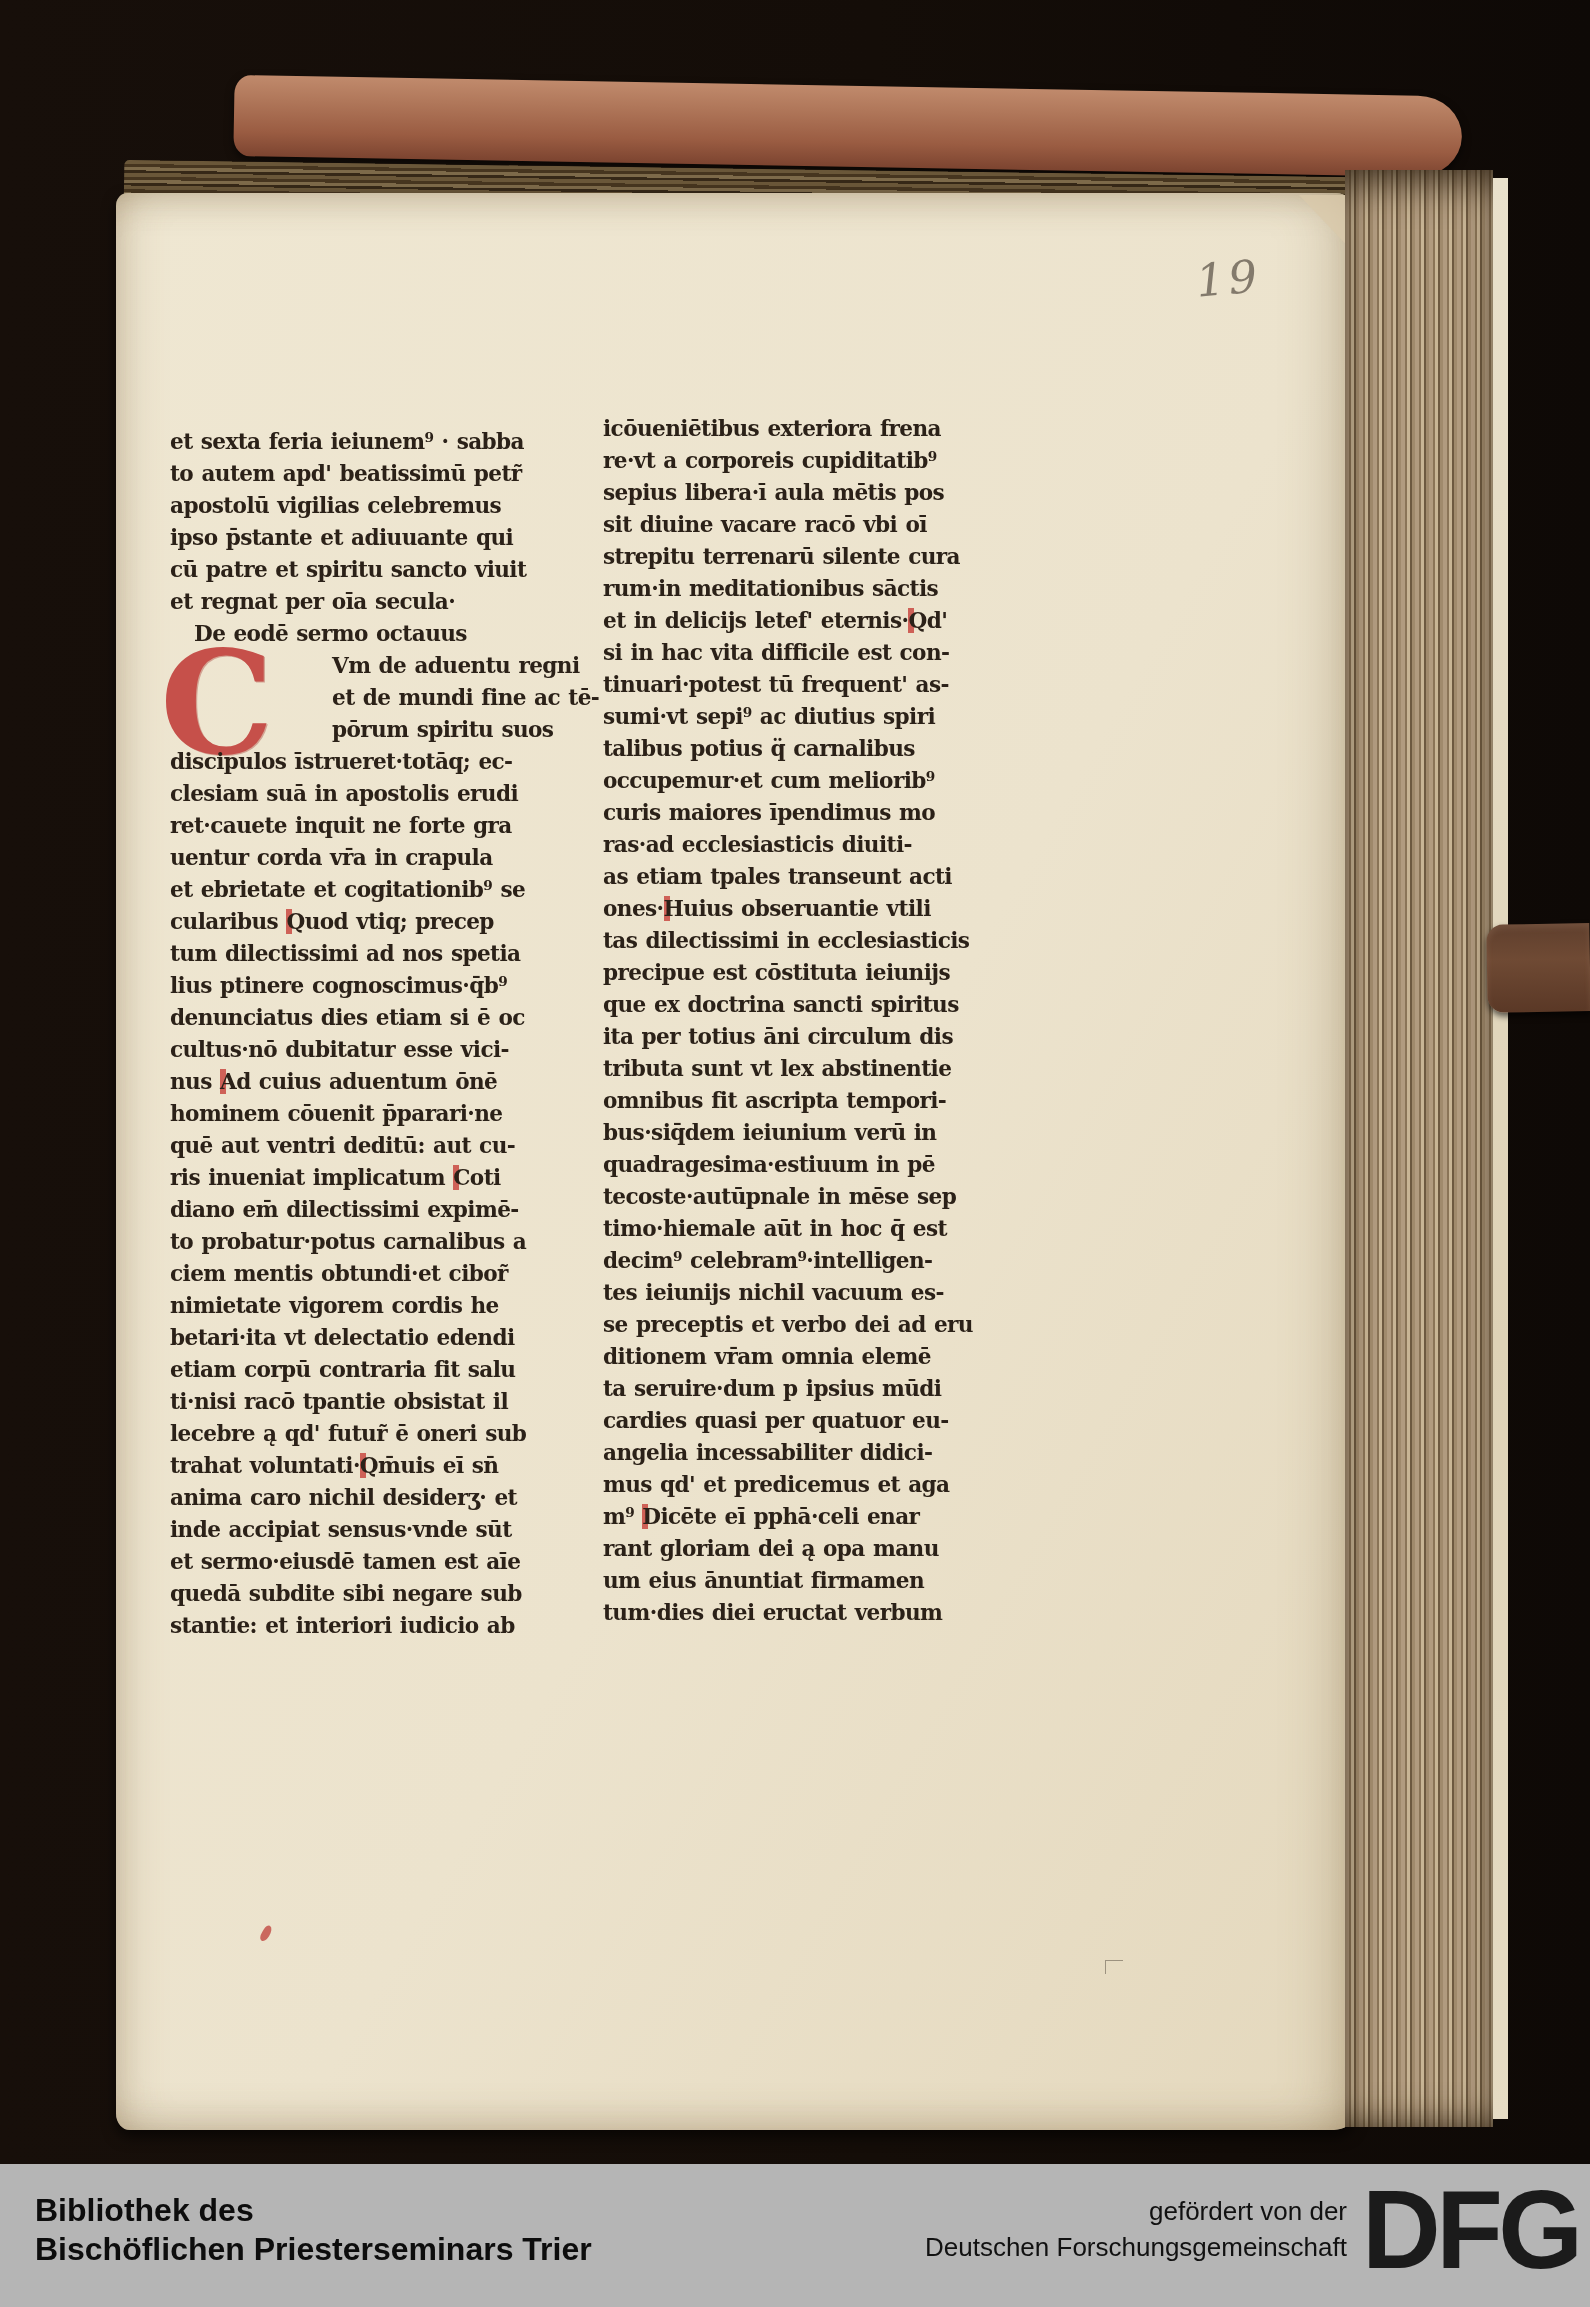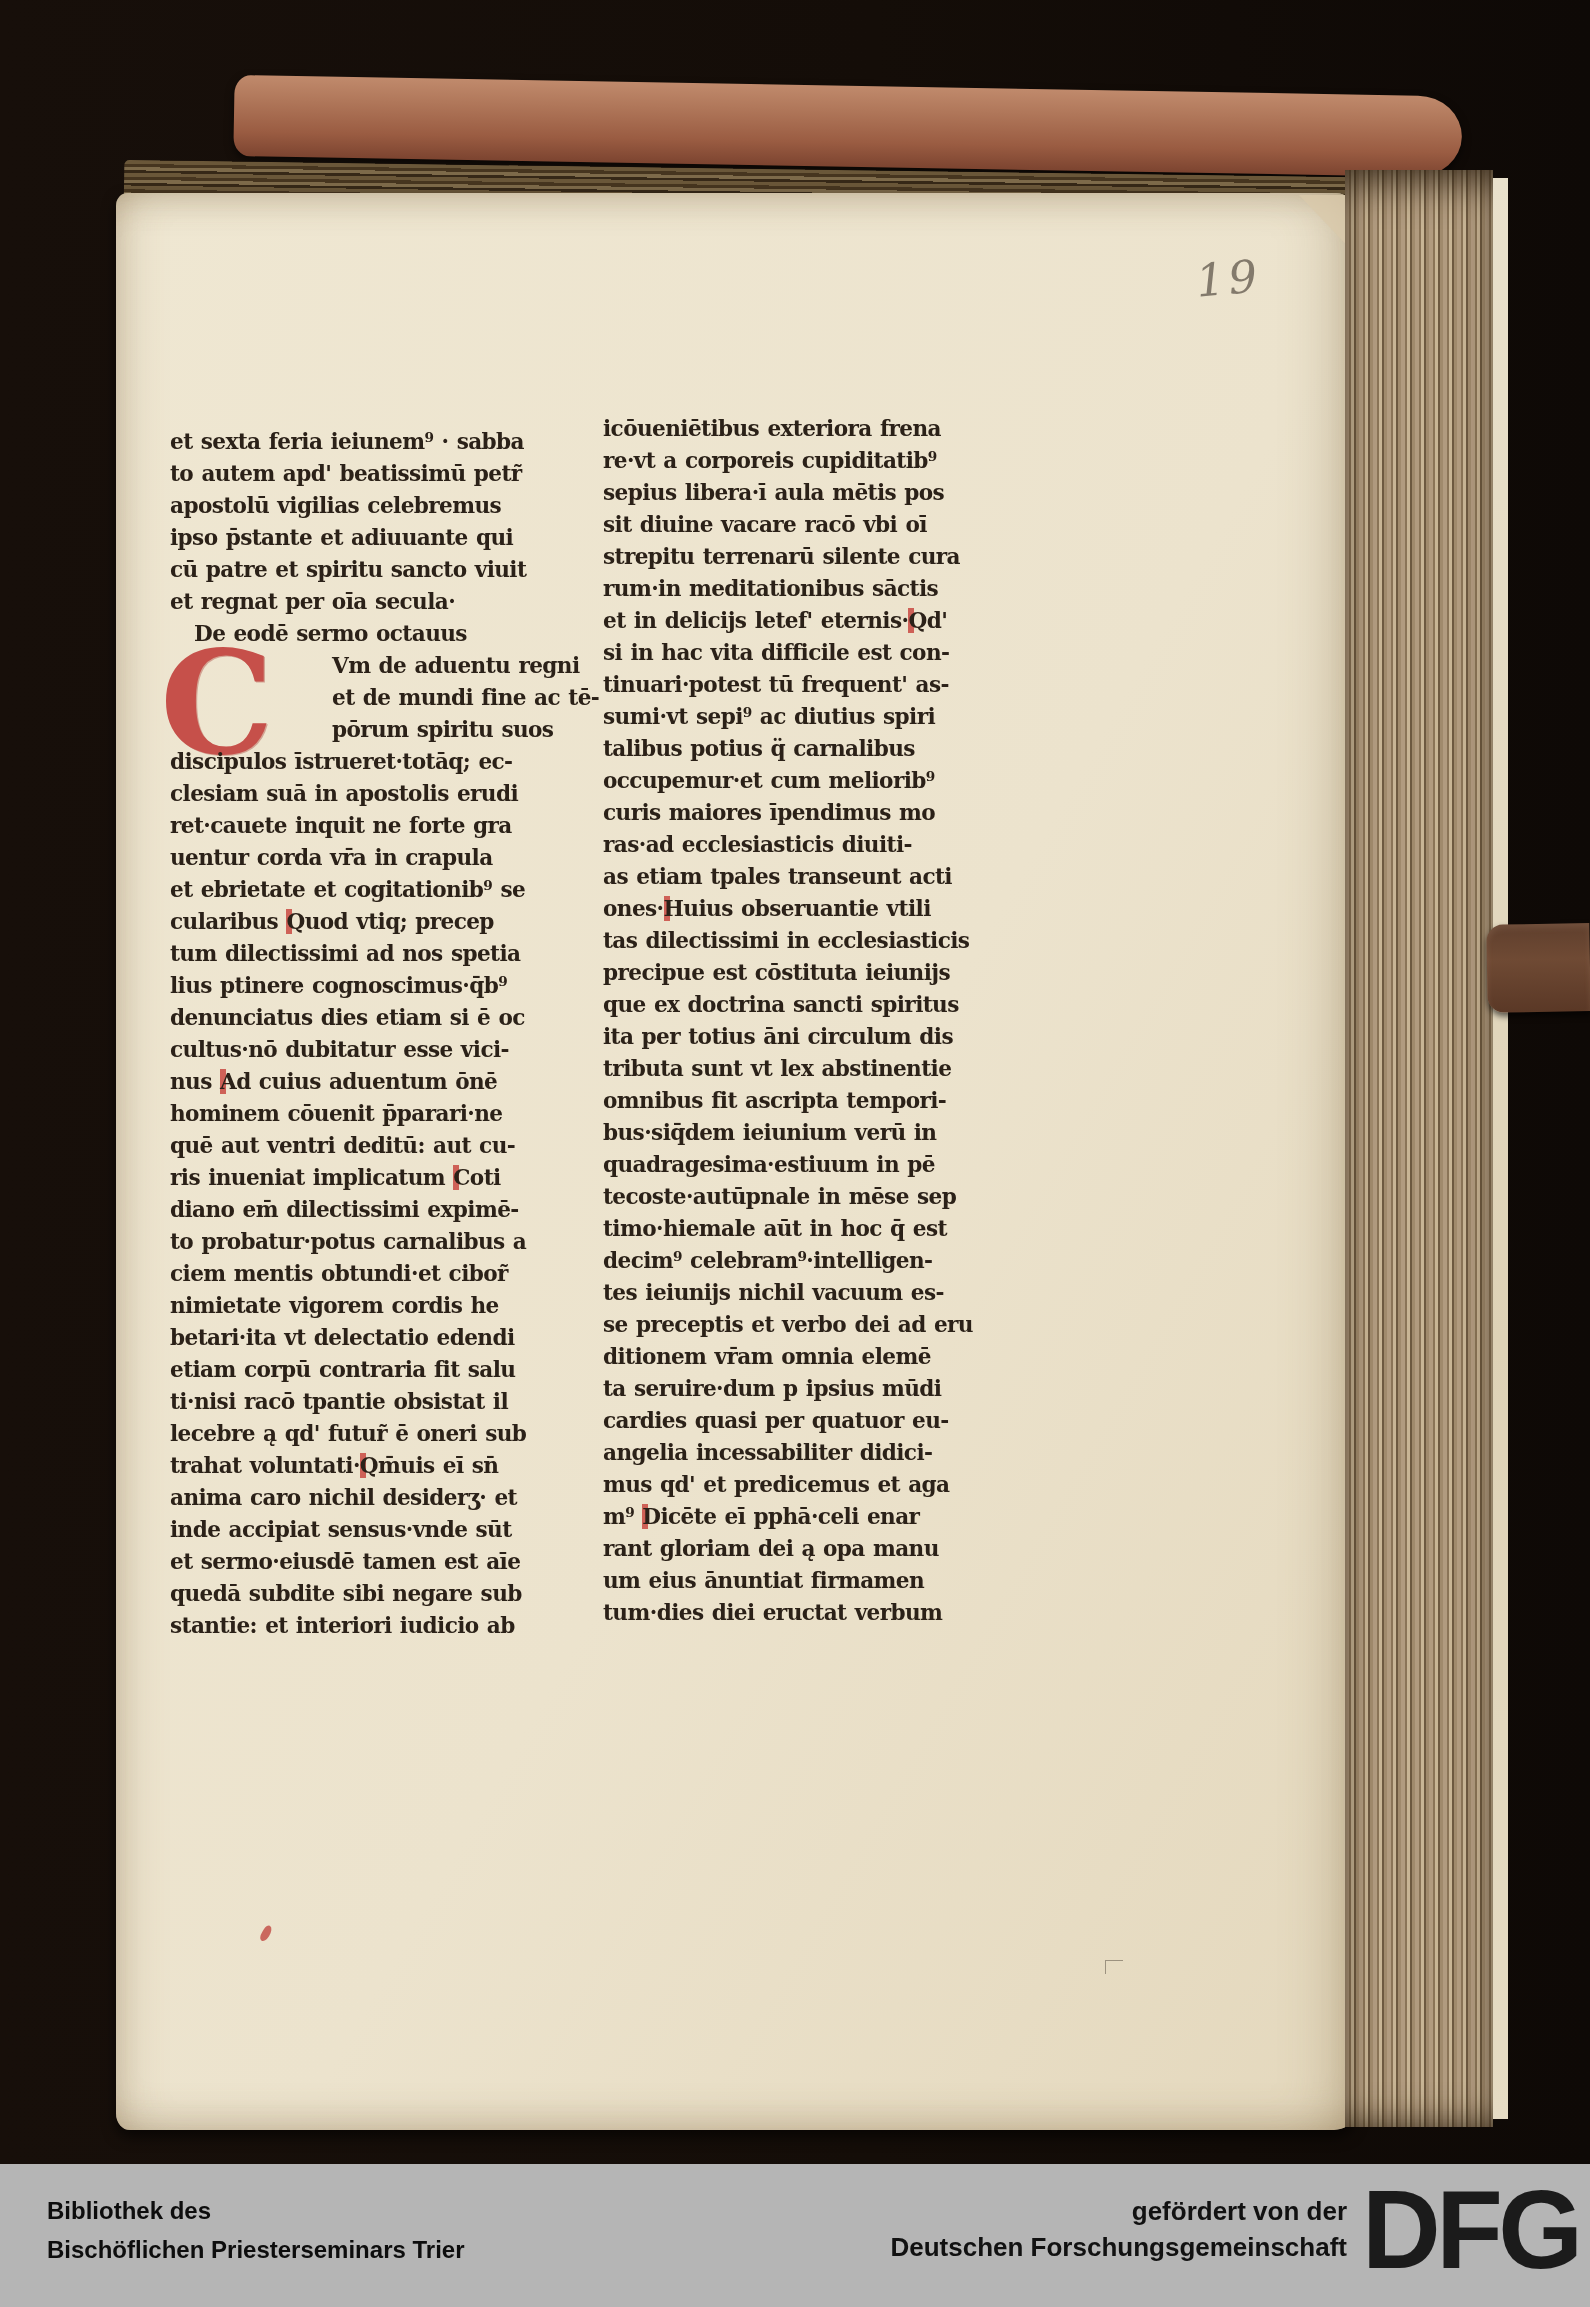--- a/index.html
+++ b/index.html
@@ -50,23 +50,23 @@
     font:italic 400 45px/45px "DejaVu Serif",serif;transform:rotate(-5deg);letter-spacing:3.8px;}
   .red-speck{position:absolute;left:262px;top:1925px;width:8.3px;height:17px;
     background:#c4524a;transform:rotate(32deg);border-radius:40% 60% 50% 50%;opacity:.85;}
   .pencil-corner{position:absolute;left:1105px;top:1960px;width:16.5px;height:12.7px;
     border-left:1.9px solid rgba(95,85,72,.55);border-top:1.9px solid rgba(95,85,72,.55);}
   
   .footer{position:absolute;left:0;bottom:0;width:1590px;height:143px;
     font-family:"Liberation Sans",sans-serif;}
   .footer-bg{position:absolute;inset:0;}
   .lib{position:absolute;left:35px;top:27px;color:#0d0d0d;
-    font-weight:700;font-size:24px;line-height:39px;margin-left:12px;}
+    font-weight:700;font-size:32px;line-height:39px;}
   .funding{position:absolute;right:243px;top:29px;color:#111;text-align:right;
-    font-weight:700;font-size:26px;line-height:36px;}
+    font-weight:400;font-size:26px;line-height:36px;}
   .dfg{position:absolute;left:1362px;top:11.4px;color:#1b1b1b;
     font-weight:700;font-size:109px;line-height:109px;letter-spacing:-4.5px;
     transform:scaleY(1.02);}
 </style>
 </head>
 <body>
 
 <div class="stage">
 
   <div class="cover-band"></div>

